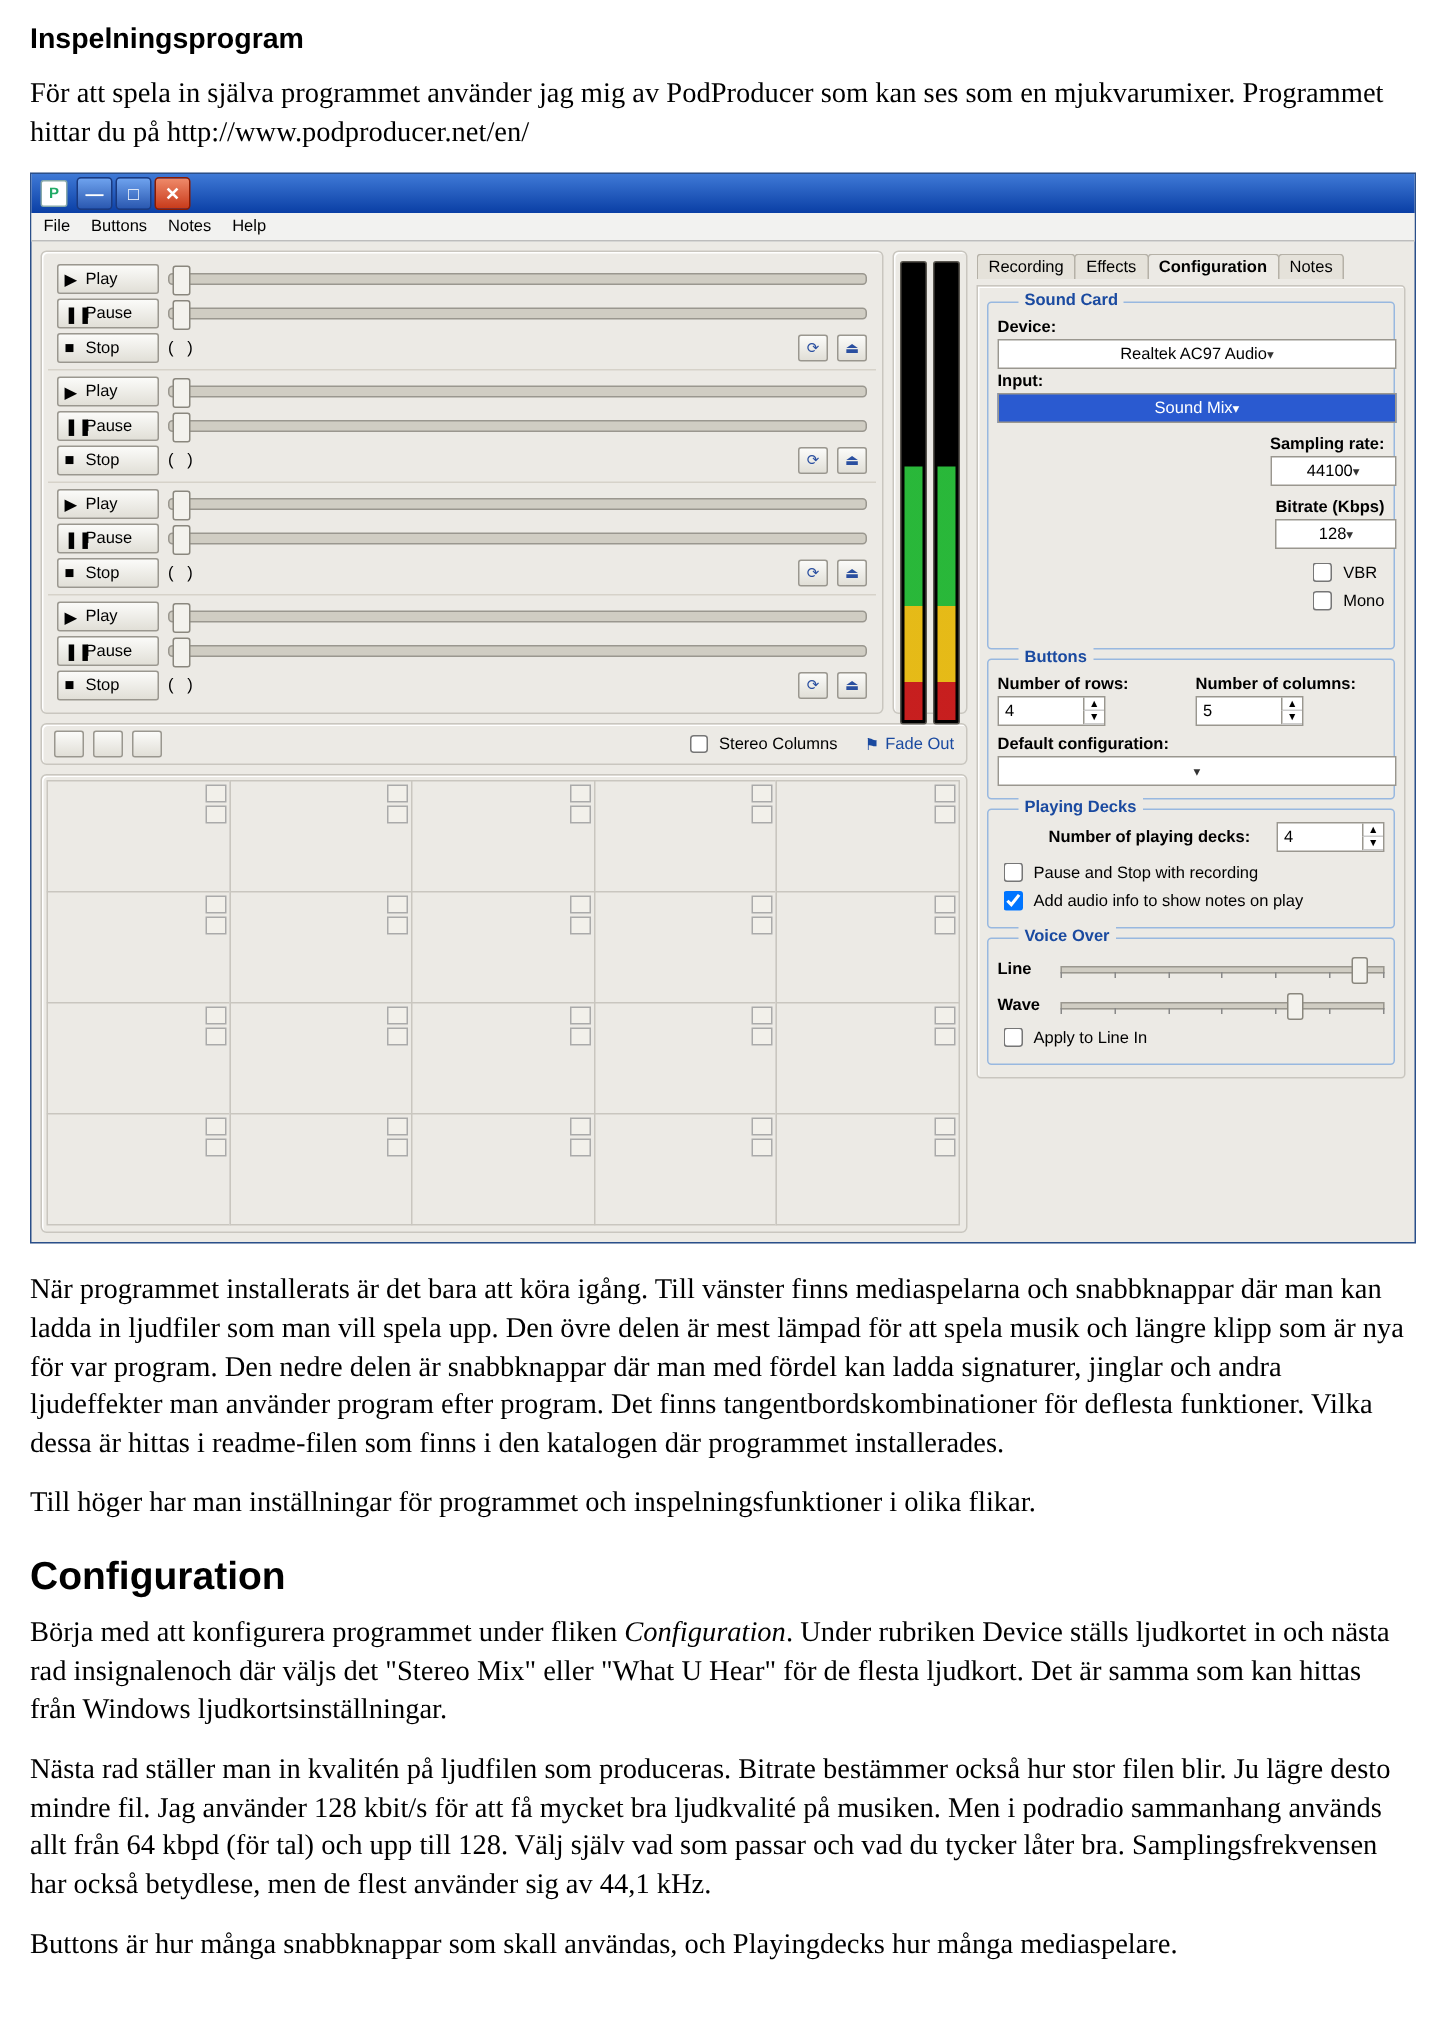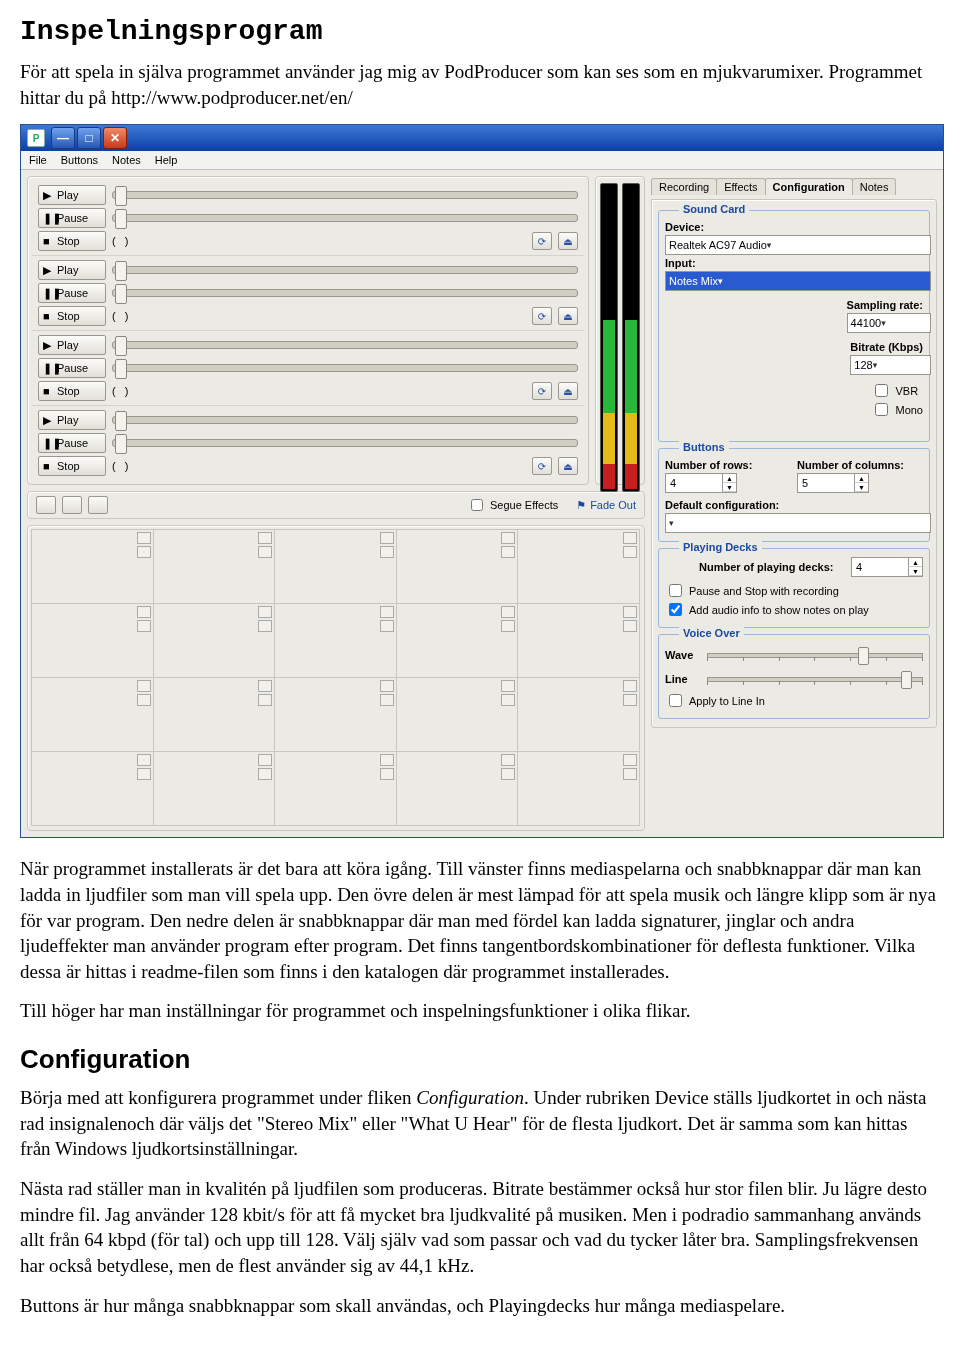--- a/index.html
+++ b/index.html
@@ -5,22 +5,22 @@
   body {
     margin: 0;
     padding: 16px 20px;
     font-family: "Times New Roman", Times, serif;
     font-size: 19px;
     color: #000;
     background: #fff;
     width: 920px;
   }
   h1.main {
-    font-family: Liberation Mono, monospace;
-    font-size: 28px;
+    font-family: Liberation Sans, sans-serif;
+    font-size: 19px;
     font-weight: bold;
     margin: 0 0 12px 0;
   }
   h2.sub {
     font-family: Arial, Helvetica, sans-serif;
     font-size: 26px;
     font-weight: bold;
     margin: 20px 0 10px 0;
   }
   p { margin: 0 0 14px 0; line-height: 1.35; }
@@ -164,21 +164,21 @@
   }
   .group-title {
     position:absolute; top:-8px; left:20px; background:#eceae5;
     padding:0 4px; color:#1a4aa0; font-size:11px; font-weight:bold;
   }
   .lbl { font-size:11px; display:block; margin: 2px 0 2px 0; }
   .lbl.b { font-weight:bold; }
   .sel {
     width: 100%; height:18px; border:1px solid #9a978f; background:#fff;
     font-size:11px; padding:0 3px;
-    display:flex; align-items:center; justify-content:flex-start;
+    display:flex; align-items:center; justify-content:center;
   }
   .sel.hl { background:#2a5ad0; color:#fff; }
   .sel .caret { font-size:9px; color:#333; }
   .sel.hl .caret { color:#fff; }
   .row2 { display:flex; gap:6px; align-items:flex-end; }
   .row2 > div { flex:1; }
   .chk2 { display:flex; align-items:center; gap:4px; font-size:11px; }
   .spin {
     display:flex; align-items:center; border:1px solid #9a978f; background:#fff;
     height:18px; width: 70px;
@@ -372,21 +372,21 @@
 
       <div class="panel toolbar2">
         <div class="left-ic">
           <span class="tool-ic"></span>
           <span class="tool-ic"></span>
           <span class="tool-ic"></span>
         </div>
         <div style="flex:1"></div>
         <label class="chk">
           <input type="checkbox" style="">
-            <span>Segue Effects</span>
+            <span>Stereo Columns</span>
         </label>
         <label class="chk" style="color:#1a4aa0;">
           <span>⚑</span>
           <span>Fade Out</span>
         </label>
       </div>
 
       <div class="panel grid">
         <div class="grid-row">
           <div class="cell">
@@ -533,21 +533,21 @@
 
         <div class="group">
           <div class="group-title">Sound Card</div>
           <span class="lbl b">Device:</span>
           <div class="sel">
             <span>Realtek AC97 Audio</span>
               <span class="caret">▾</span>
           </div>
           <span class="lbl b">Input:</span>
           <div class="sel hl">
-            <span>Notes Mix</span>
+            <span>Sound Mix</span>
               <span class="caret">▾</span>
           </div>
           <div class="row2" style="margin-top:6px;flex-direction:column;">
             <div>
               <span class="lbl b">Sampling rate:</span>
               <div class="sel">
                 <span>44100</span>
                   <span class="caret">▾</span>
               </div>
             </div>
@@ -620,49 +620,49 @@
           </label>
           <label class="chk2">
             <input type="checkbox" checked="" style="">
               <span>Add audio info to show notes on play</span>
           </label>
         </div>
 
         <div class="group">
           <div class="group-title">Voice Over</div>
           <div style="display:flex; align-items:center; gap:6px;">
+            <span class="lbl b" style="width:36px;">Line</span>
+            <div class="hslider" style="flex:1">
+              <div class="track"></div>
+              <div class="ticks">
+                  <i></i>
+                  <i></i>
+                  <i></i>
+                  <i></i>
+                  <i></i>
+                  <i></i>
+                  <i></i>
+                </div>
+              <div class="thumb" style="left:90%"></div>
+            </div>
+          </div>
+          <div style="display:flex; align-items:center; gap:6px;">
             <span class="lbl b" style="width:36px;">Wave</span>
             <div class="hslider" style="flex:1">
               <div class="track"></div>
               <div class="ticks">
                   <i></i>
                   <i></i>
                   <i></i>
                   <i></i>
                   <i></i>
                   <i></i>
                   <i></i>
                 </div>
               <div class="thumb" style="left:70%"></div>
-            </div>
-          </div>
-          <div style="display:flex; align-items:center; gap:6px;">
-            <span class="lbl b" style="width:36px;">Line</span>
-            <div class="hslider" style="flex:1">
-              <div class="track"></div>
-              <div class="ticks">
-                  <i></i>
-                  <i></i>
-                  <i></i>
-                  <i></i>
-                  <i></i>
-                  <i></i>
-                  <i></i>
-                </div>
-              <div class="thumb" style="left:90%"></div>
             </div>
           </div>
           <label class="chk2">
             <input type="checkbox" style="">
               <span>Apply to Line In</span>
           </label>
         </div>
 
       </div>
     </div>

